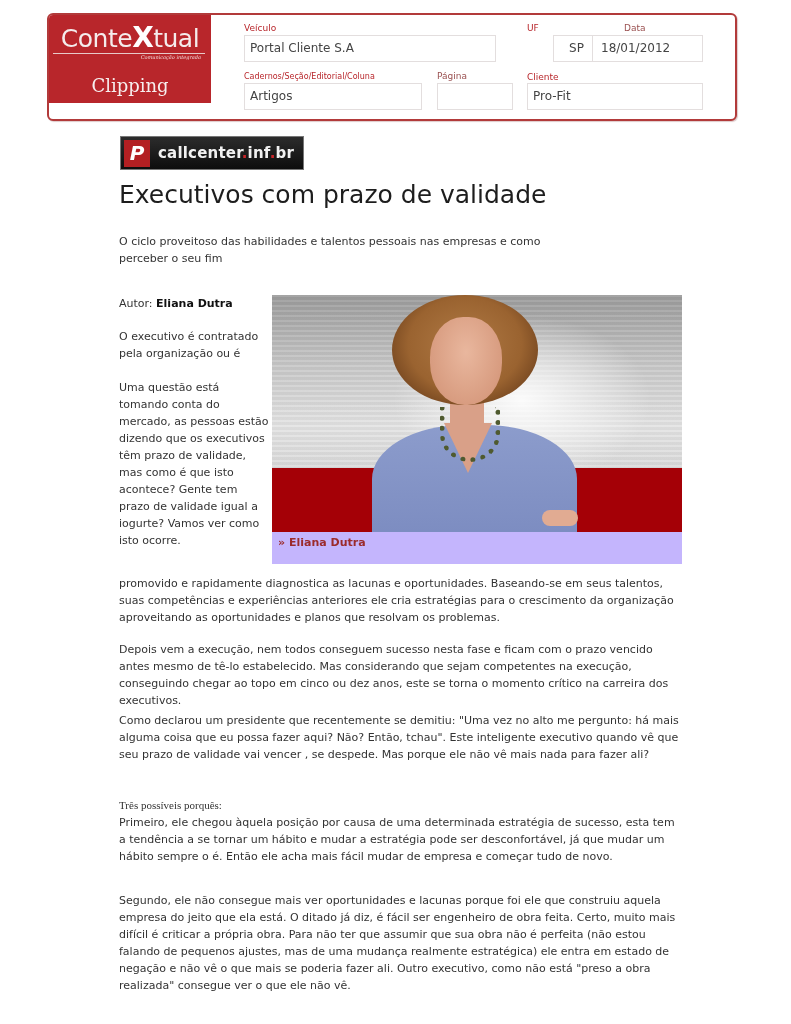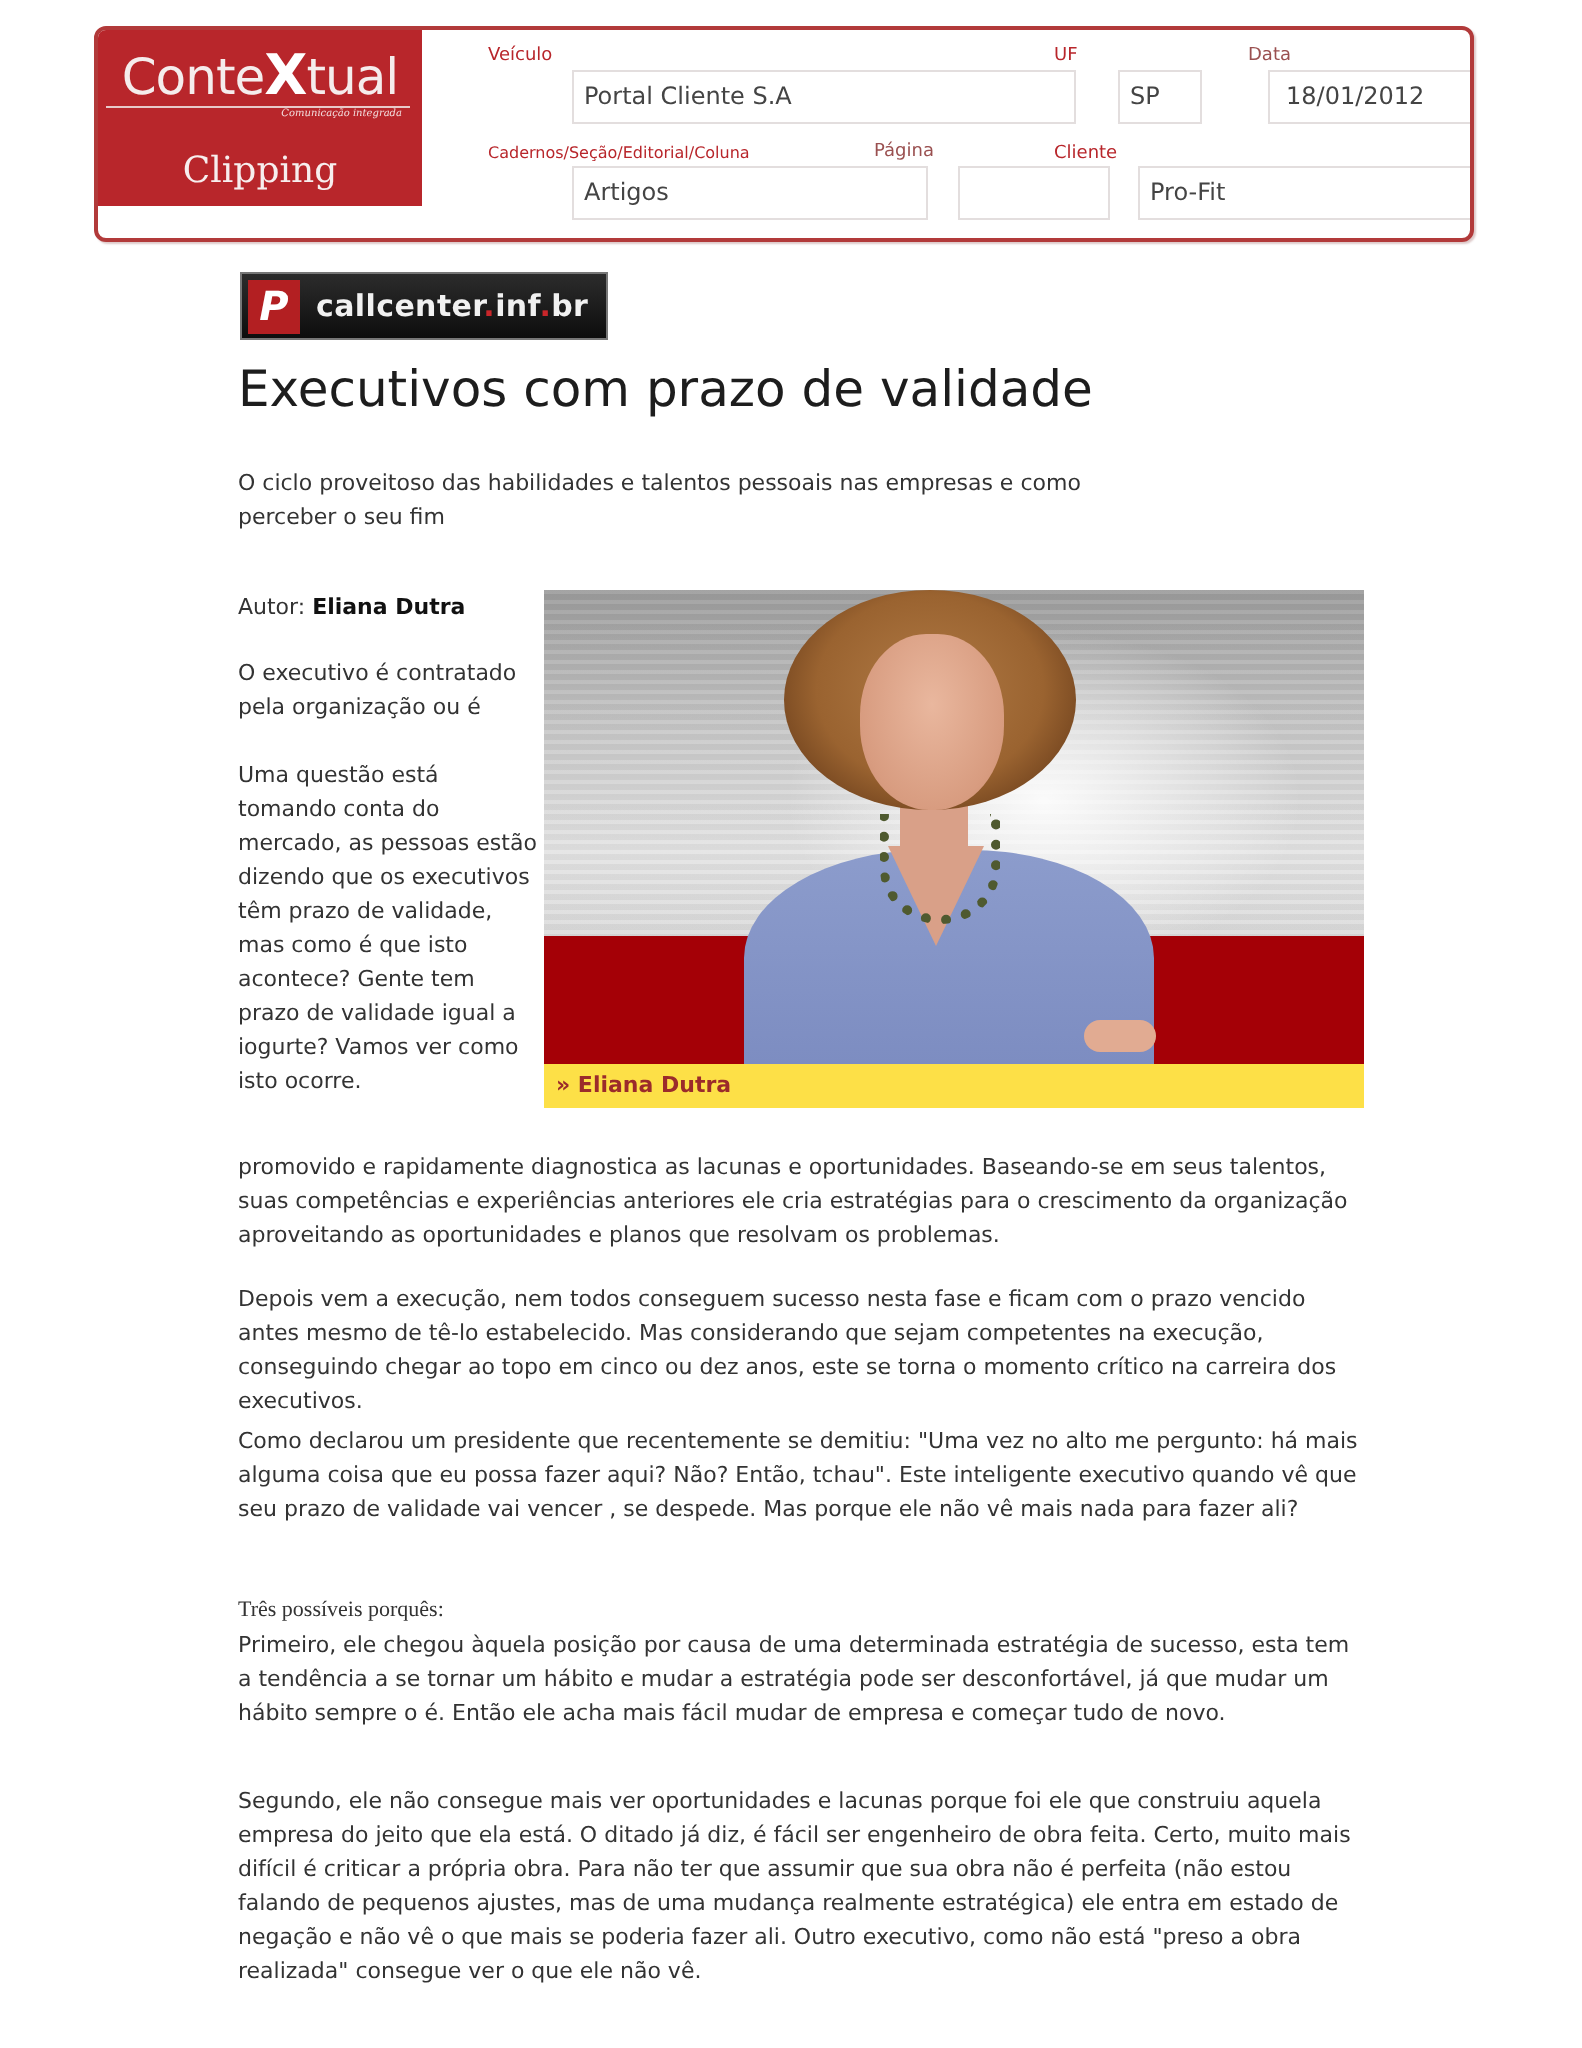--- a/index.html
+++ b/index.html
@@ -36,21 +36,20 @@
 
   .field-label {
     position: absolute; font-size: 9px; color: #b8262b;
     font-family: "DejaVu Sans", sans-serif;
   }
   .field-label.grey { color: #9a5050; }
   .field-box {
     position: absolute; height: 27px; border: 1px solid #e3dede; background: #fff;
     font-size: 12px; color: #444; padding: 0 0 0 5px; line-height: 25px;
     font-family: "DejaVu Sans", sans-serif;
-    margin-left: 42px;
   }
 
   
   .source-logo {
     position: absolute; left: 120px; top: 136px; width: 184px; height: 34px;
     background: linear-gradient(#2c2c2c, #0d0d0d); border: 1px solid #777;
   }
   .source-mark {
     position: absolute; left: 3px; top: 3px; width: 26px; height: 27px;
     background: #b31f22; color: #fff; font-weight: bold; font-size: 20px; text-align: center; line-height: 27px;
@@ -118,21 +117,21 @@
   }
   .photo .v-neck {
     position: absolute; left: 172px; top: 128px; width: 0; height: 0;
     border-left: 24px solid transparent; border-right: 24px solid transparent; border-top: 50px solid #d9a088;
   }
   .photo .hand {
     position: absolute; left: 270px; top: 215px; width: 36px; height: 16px; background: #e1ab92; border-radius: 8px;
   }
 
   .photo-caption {
-    position: absolute; left: 272px; top: 532px; width: 410px; height: 22px; background: #fde047;
+    position: absolute; left: 272px; top: 532px; width: 410px; height: 32px; background: #c4b5fd;
     font-size: 11px; color: #9b2b2b; font-weight: bold; padding-left: 6px; line-height: 22px;
   }
 
   .body-text {
     position: absolute; left: 119px; width: 565px; font-size: 11px; line-height: 17px; color: #333;
   }
 </style>
 </head>
 <body>
 
@@ -141,21 +140,21 @@
     <div class="brand-logo"><span>Conte</span><span class="x">X</span><span>tual</span></div>
     <div class="brand-rule"></div>
     <div class="brand-tagline">Comunicação integrada</div>
     <div class="brand-clipping">Clipping</div>
   </div>
 
   <div class="field-label" style="left:195px; top:8px;">Veículo</div>
   <div class="field-box" style="left:195px; top:20px; width:252px;">Portal Cliente S.A</div>
 
   <div class="field-label" style="left:478px; top:8px;">UF</div>
-  <div class="field-box" style="left:468px; top:20px; width:42px;">SP</div>
+  <div class="field-box" style="left:504px; top:20px; width:42px;text-align:center;">SP</div>
 
   <div class="field-label grey" style="left:555px; top:8px;margin-left:20px;">Data</div>
   <div class="field-box" style="left:543px; top:20px; width:111px; padding-left:8px;">18/01/2012</div>
 
   <div class="field-label" style="left:195px; top:57px; font-size:8px;">Cadernos/Seção/Editorial/Coluna</div>
   <div class="field-box" style="left:195px; top:68px; width:178px;">Artigos</div>
 
   <div class="field-label grey" style="left:388px; top:56px;">Página</div>
   <div class="field-box" style="left:388px; top:68px; width:76px;"></div>
 

